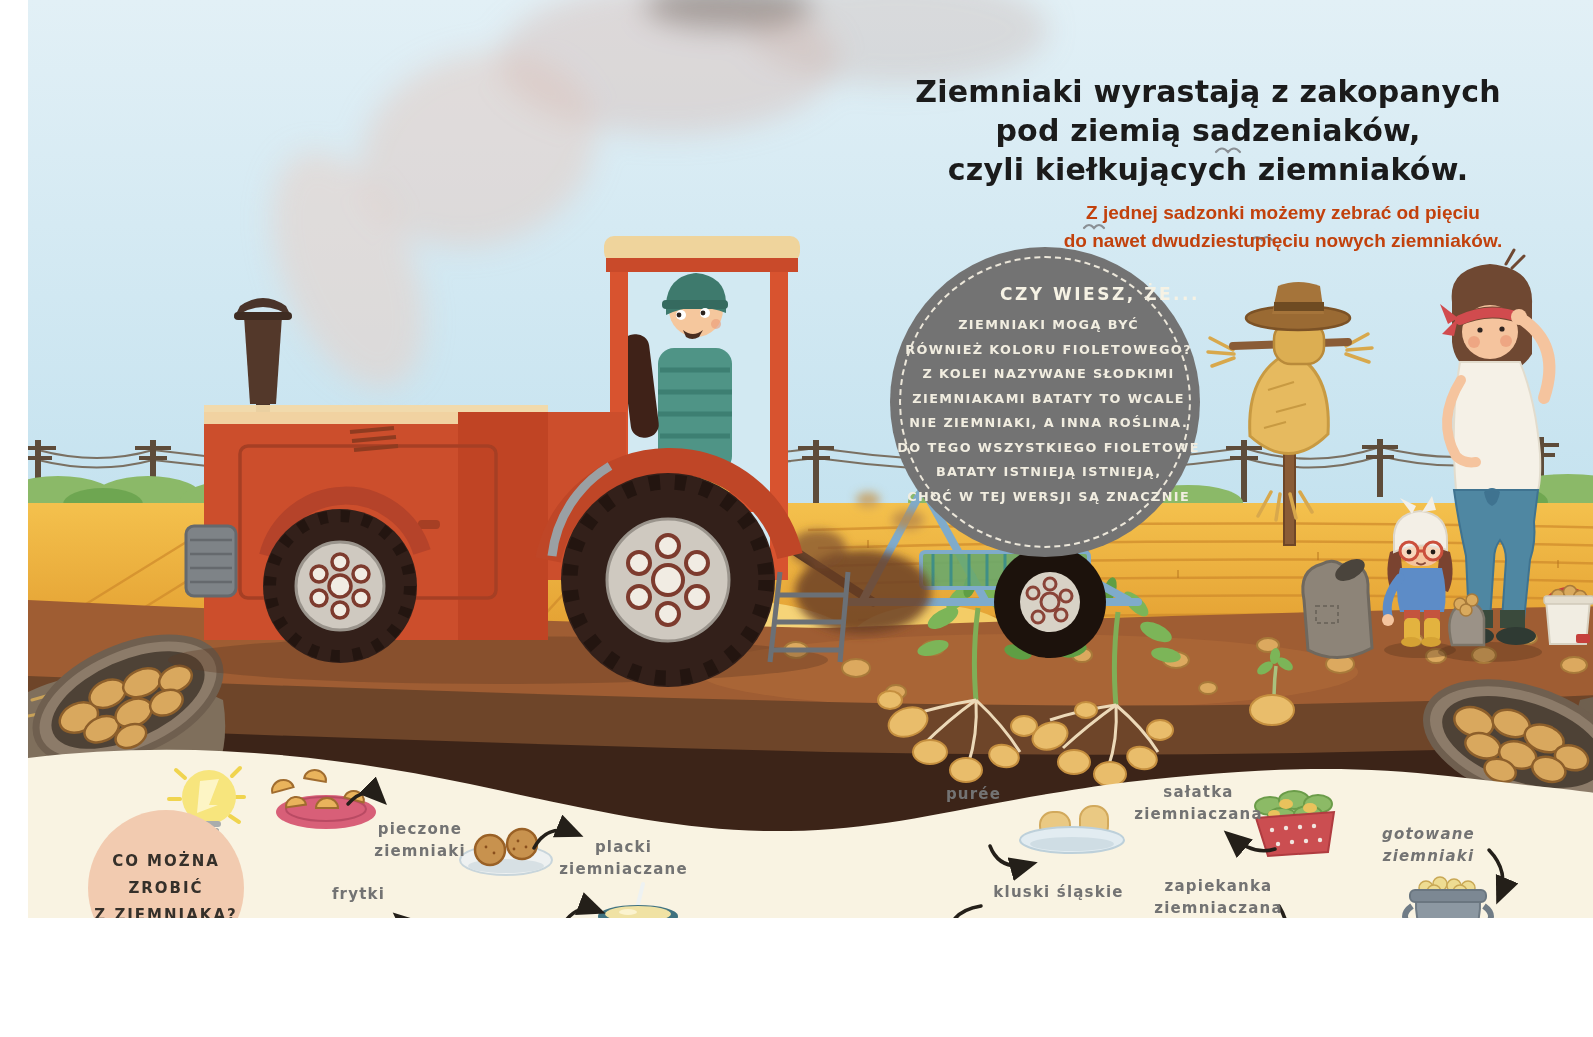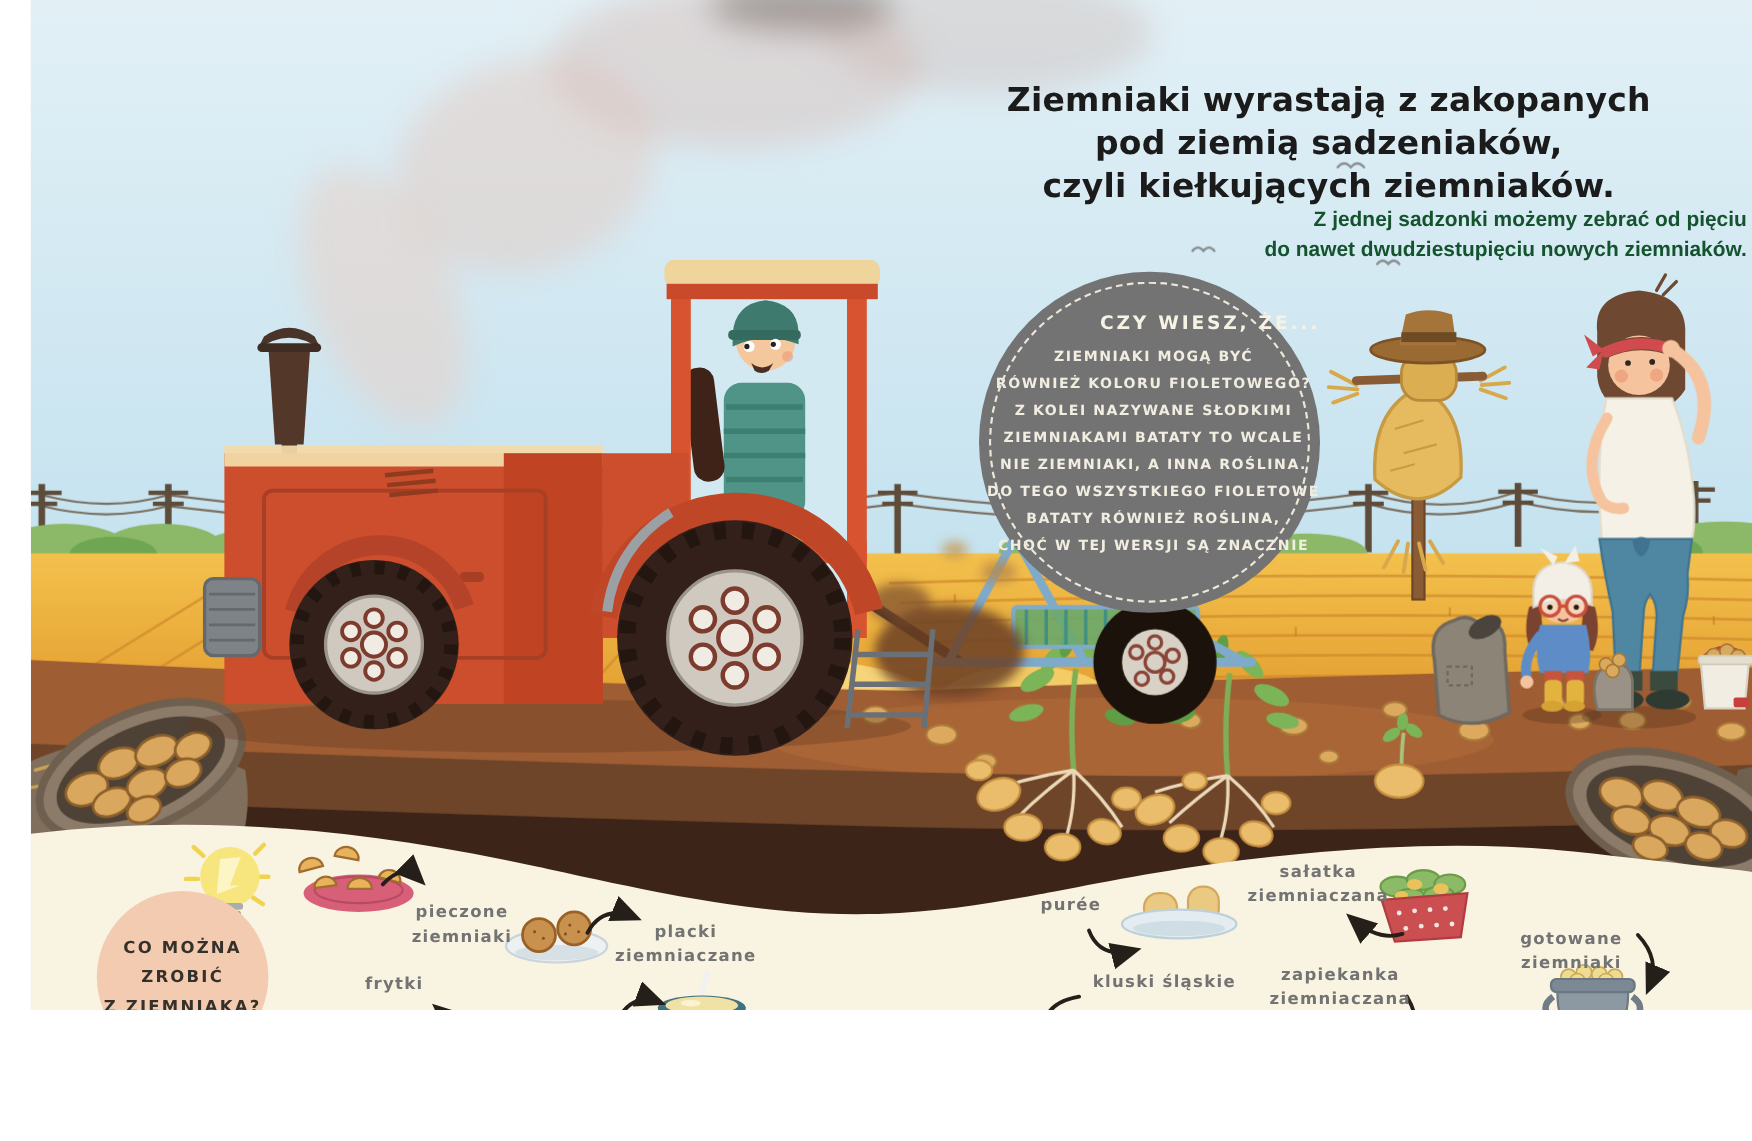--- a/index.html
+++ b/index.html
@@ -5,22 +5,22 @@
   html,body{margin:0;padding:0;background:#ffffff;}
   .scene{position:relative;width:1593px;height:918px;overflow:hidden;background:#d7eaf2;
          font-family:"Liberation Sans",sans-serif;margin-left:28px;}
   .scene svg.bg{position:absolute;left:0;top:0;}
   
   .dlg{position:absolute;margin:0;text-align:right;font:700 21px/30px "Liberation Sans",sans-serif;
        color:#26231f;letter-spacing:-0.2px;white-space:nowrap;}
   
   .headline{position:absolute;left:880px;top:72px;width:600px;text-align:center;
             font:700 30px/39px "DejaVu Sans",sans-serif;color:#1b1b1b;letter-spacing:0.2px;}
-  .intro{position:absolute;left:950px;top:186px;width:610px;text-align:right;
-         font:700 19px/28px "Liberation Sans",sans-serif;color:#14532d;}
+  .intro{position:absolute;left:950px;top:199px;width:610px;text-align:center;
+         font:700 19px/28px "Liberation Sans",sans-serif;color:#c2410c;}
   
   .fact{position:absolute;left:862px;top:247px;width:310px;height:310px;border-radius:50%;
         background:#737373;display:flex;flex-direction:column;align-items:flex-end;
         padding:0;box-sizing:border-box;}
   .fact::before{content:"";position:absolute;inset:9px;border:2.5px dashed #ece7da;border-radius:50%;}
   .fact-title{margin-top:36px;font:700 17px/22px "DejaVu Sans",sans-serif;letter-spacing:2.5px;
               color:#f6f2e4;}
   .fact-body{margin-top:8px;text-align:center;font:700 12.8px/24.5px "DejaVu Sans",sans-serif;
              letter-spacing:1.4px;color:#f1ede0;}
   
@@ -720,39 +720,39 @@
 
 <div class="fact">
   <div class="fact-title">CZY WIESZ, ŻE...</div>
   <div class="fact-body">
     <div>ZIEMNIAKI MOGĄ BYĆ</div>
     <div>RÓWNIEŻ KOLORU FIOLETOWEGO?</div>
     <div>Z KOLEI NAZYWANE SŁODKIMI</div>
     <div>ZIEMNIAKAMI BATATY TO WCALE</div>
     <div>NIE ZIEMNIAKI, A INNA ROŚLINA.</div>
     <div>DO TEGO WSZYSTKIEGO FIOLETOWE</div>
-    <div>BATATY RÓWNIEŻ ROŚLINA,</div>
+    <div>BATATY ISTNIEJĄ ISTNIEJĄ,</div>
     <div>CHOĆ W TEJ WERSJI SĄ ZNACZNIE</div>
   </div>
 </div>
 
 <div class="ideas">
   <div>CO MOŻNA</div>
   <div>ZROBIĆ</div>
   <div>Z ZIEMNIAKA?</div>
 </div>
 
 <div class="flabel" style="left:322px;top:818px;width:140px;">pieczone
 ziemniaki</div>
 <div class="flabel" style="left:518px;top:836px;width:155px;">placki
 ziemniaczane</div>
 <div class="flabel" style="left:288px;top:883px;width:85px;">frytki</div>
 <div class="flabel" style="left:462px;top:923px;width:125px;">zupa krem</div>
-<div class="flabel" style="left:903px;top:811px;width:85px;text-align:center;">purée</div>
+<div class="flabel" style="left:903px;top:783px;width:85px;text-align:center;">purée</div>
 <div class="flabel" style="left:1093px;top:781px;width:155px;">sałatka
 ziemniaczana</div>
 <div class="flabel" style="left:948px;top:881px;width:165px;">kluski śląskie</div>
 <div class="flabel" style="left:1113px;top:875px;width:155px;">zapiekanka
 ziemniaczana</div>
-<div class="flabel" style="left:1328px;top:842px;width:145px;">gotowane
+<div class="flabel" style="left:1328px;top:823px;width:145px;font-style:italic;">gotowane
 ziemniaki</div>
 
 </div>
 
 </body></html>

